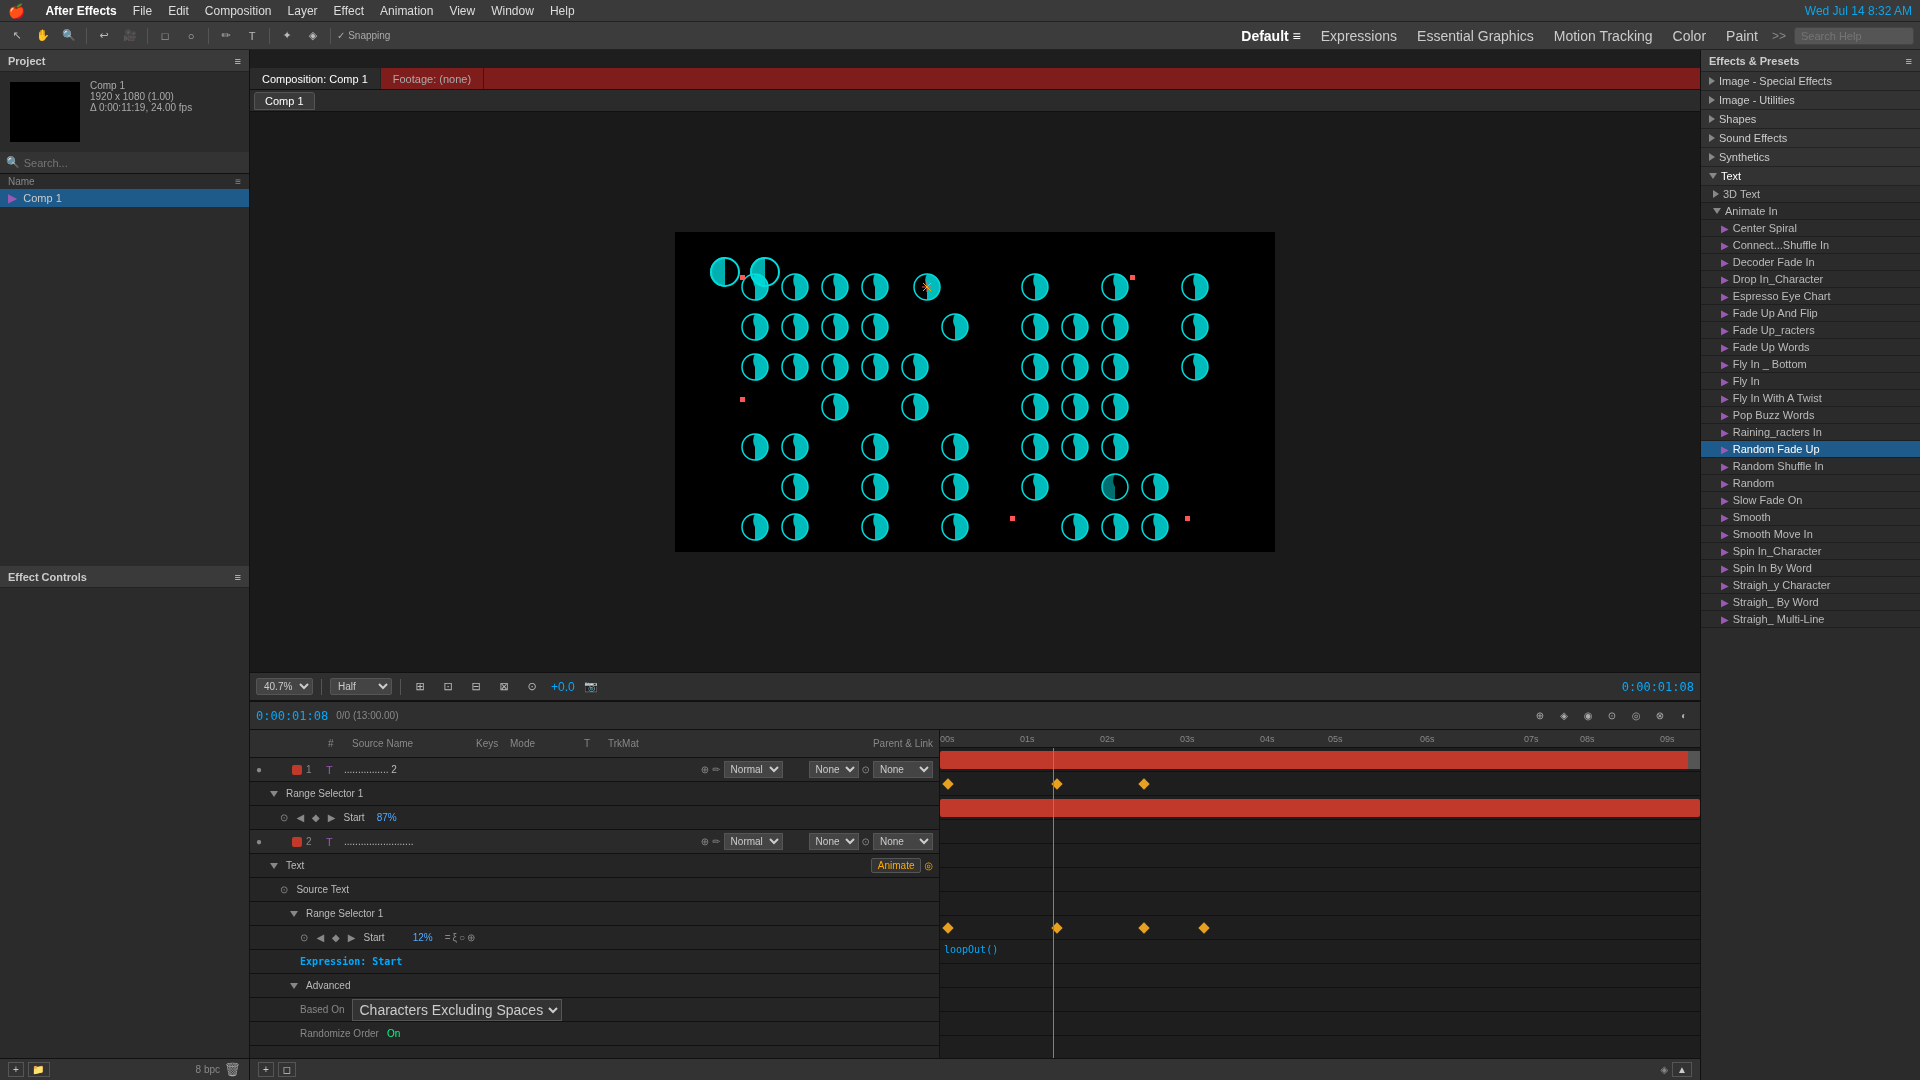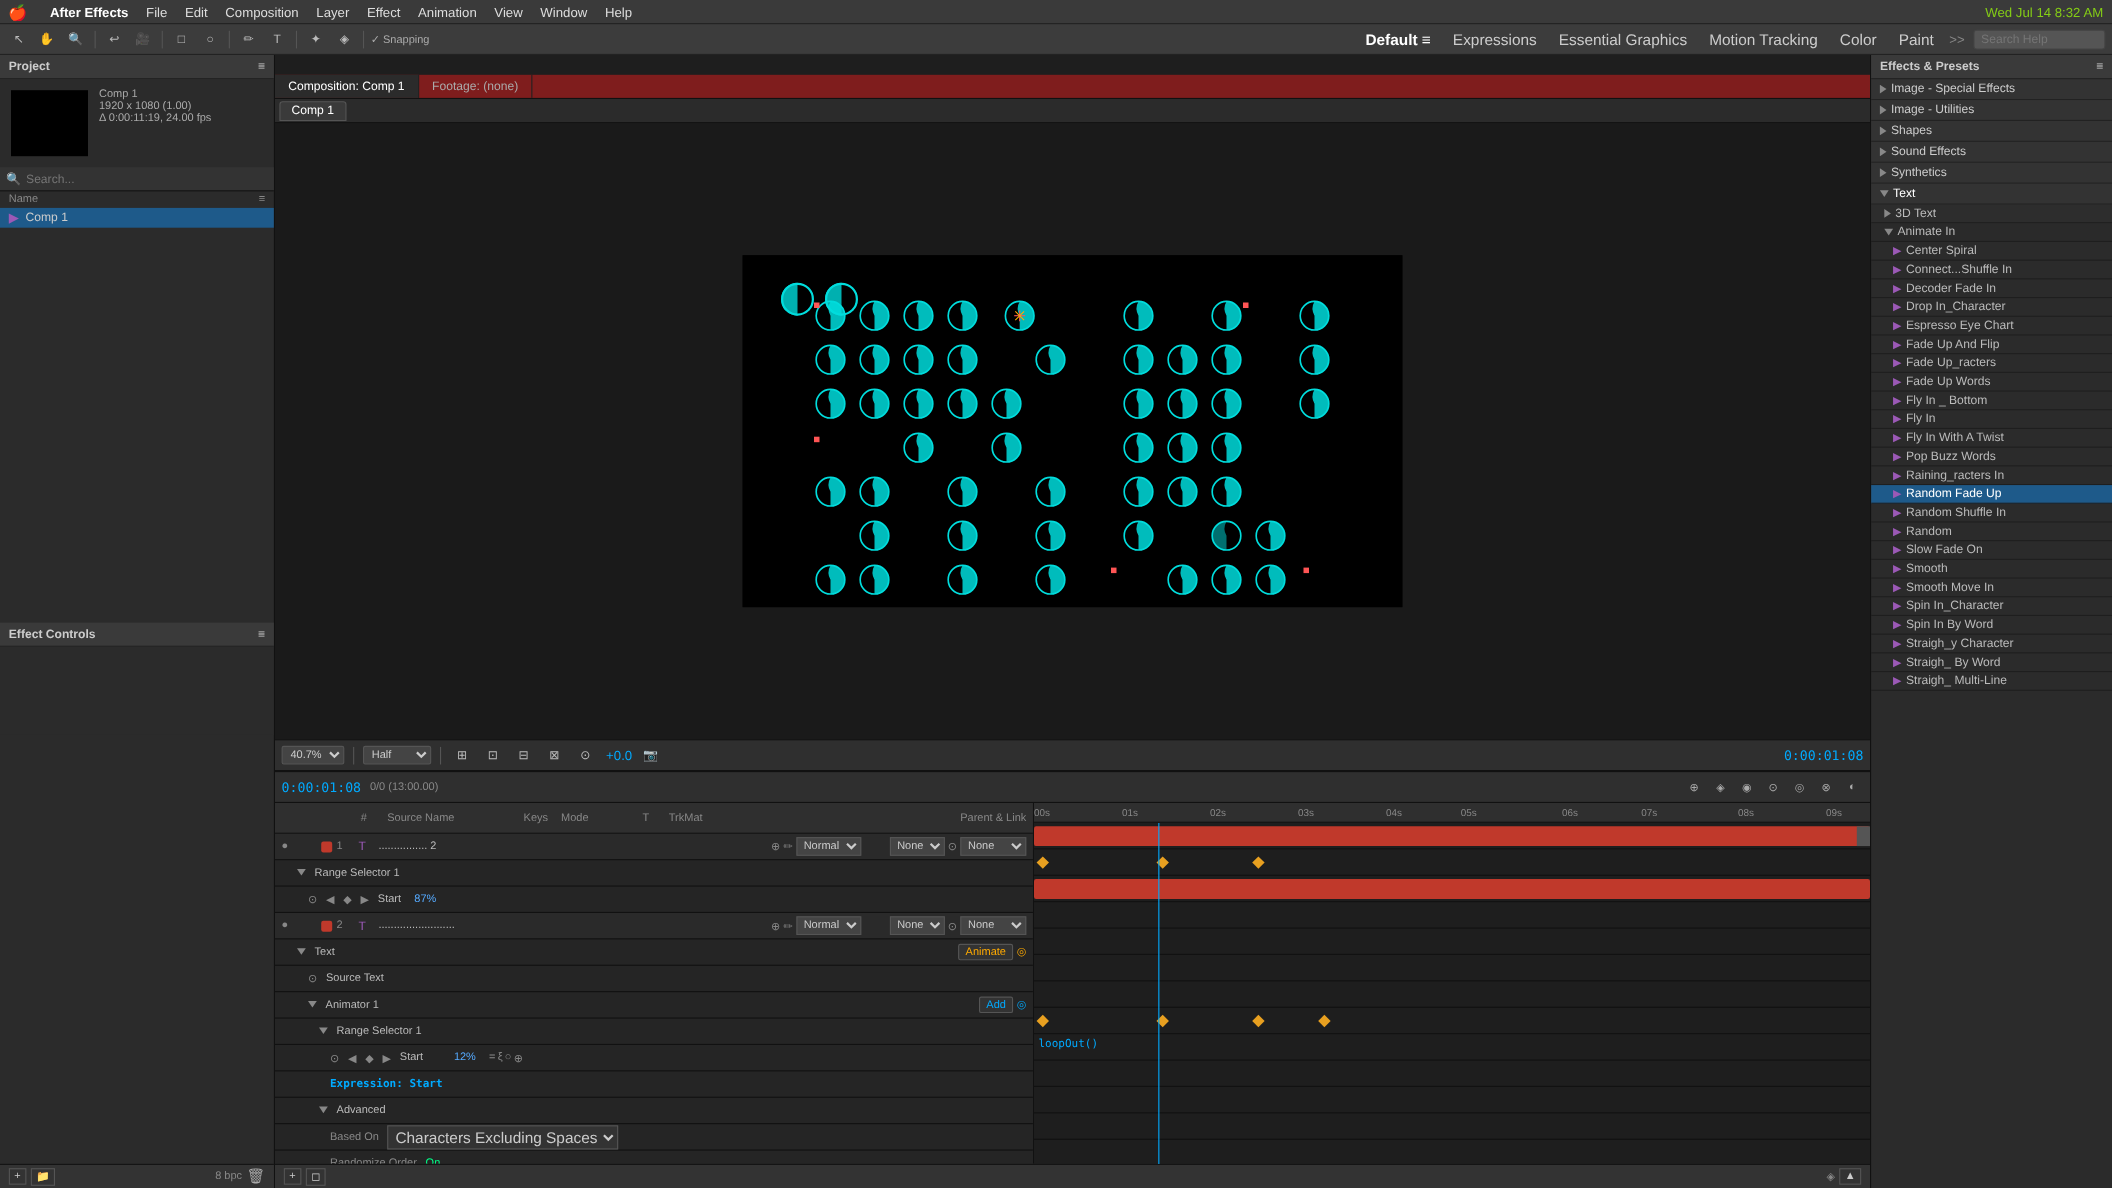--- a/index.html
+++ b/index.html
@@ -33,21 +33,21 @@
       cursor: pointer;
       white-space: nowrap;
     }
     .menu-item.active { font-weight: bold; color: #fff; }
     .menu-bar-right {
       margin-left: auto;
       display: flex;
       align-items: center;
       gap: 12px;
       font-size: 12px;
-      color: #84cc16;
+      color: #0ea5e9;
     }
 
     
     .toolbar {
       height: 28px;
       background: #3c3c3c;
       display: flex;
       align-items: center;
       padding: 0 6px;
       gap: 4px;
@@ -1040,30 +1040,20 @@
               <button class="animate-btn">Animate</button>
               <span style="color:#fa0;font-size:10px;">◎</span>
             </span>
           </div>
 
           <div class="layer-row sub2">
             <span style="color:#888;font-size:10px;margin-right:4px;">⊙</span>
             <span style="font-size:10px;">Source Text</span>
           </div>
 
-          <div class="layer-row sub2">
-            <span style="margin-right:4px;">
-              <div class="triangle-down" style="display:inline-block;"></div>
-            </span>
-            <span style="font-size:10px;">Animator 1</span>
-            <span style="margin-left:auto;">
-              <button class="add-btn">Add</button>
-              <span style="color:#0af;font-size:10px;">◎</span>
-            </span>
-          </div>
 
           <div class="layer-row sub3">
             <span style="margin-right:4px;">
               <div class="triangle-down" style="display:inline-block;"></div>
             </span>
             <span style="font-size:10px;">Range Selector 1</span>
           </div>
 
           <div class="layer-row sub4">
             <span style="font-size:10px;color:#888;margin-right:4px;">⊙</span>
@@ -1108,21 +1098,21 @@
         <div class="timeline-right">
 
           <div class="timeline-ruler">
             <span style="position:absolute;left:0px;font-size:9px;color:#888;">00s</span>
             <span style="position:absolute;left:80px;font-size:9px;color:#888;">01s</span>
             <span style="position:absolute;left:160px;font-size:9px;color:#888;">02s</span>
             <span style="position:absolute;left:240px;font-size:9px;color:#888;">03s</span>
             <span style="position:absolute;left:320px;font-size:9px;color:#888;">04s</span>
             <span style="position:absolute;left:388px;font-size:9px;color:#888;">05s</span>
             <span style="position:absolute;left:480px;font-size:9px;color:#888;">06s</span>
-            <span style="position:absolute;left:552px;font-size:9px;color:#888;">07s</span>
+            <span style="position:absolute;left:584px;font-size:9px;color:#888;">07s</span>
             <span style="position:absolute;left:640px;font-size:9px;color:#888;">08s</span>
             <span style="position:absolute;left:720px;font-size:9px;color:#888;">09s</span>
 
           </div>
 
           <div class="timeline-tracks" style="position:relative;">
 
             <div class="playhead" style="left:113px;"></div>
 
             <div class="track-row">

